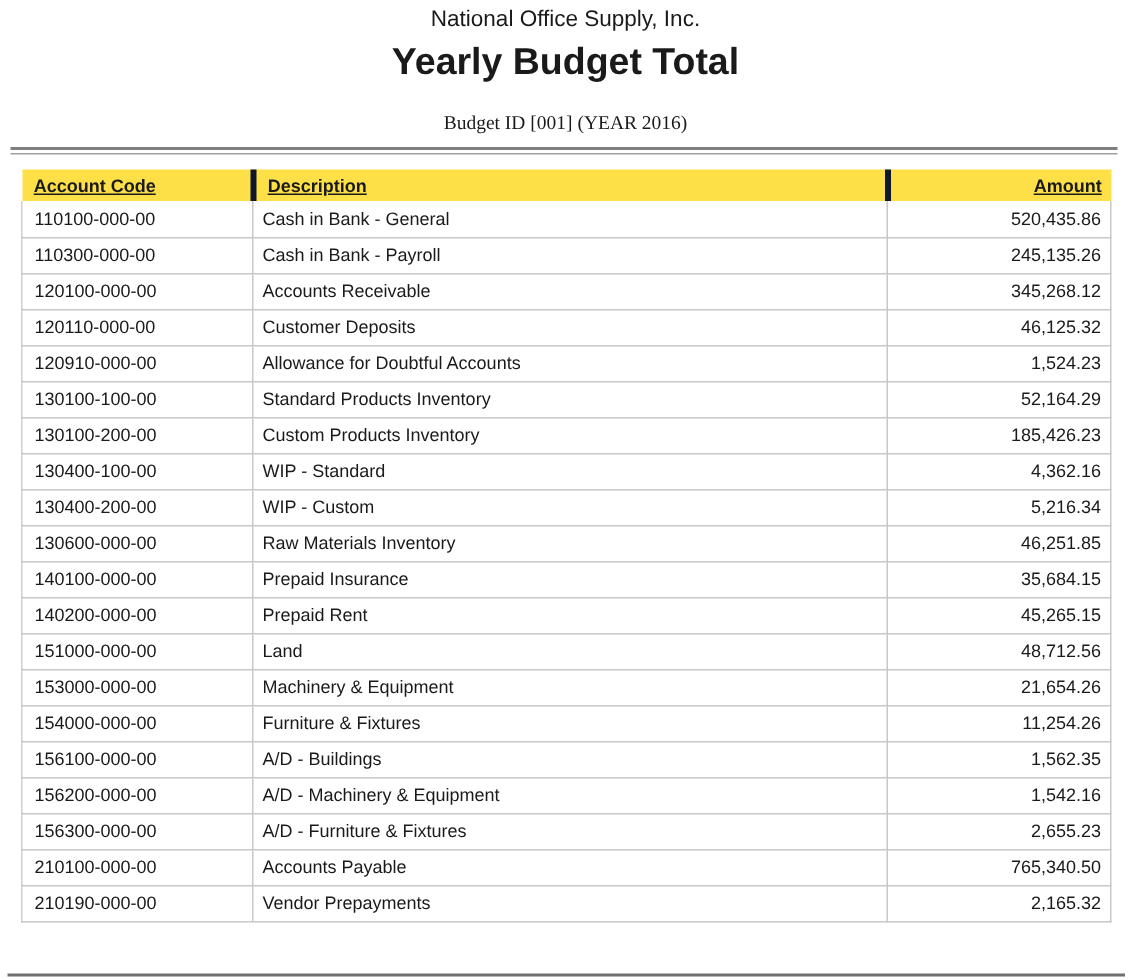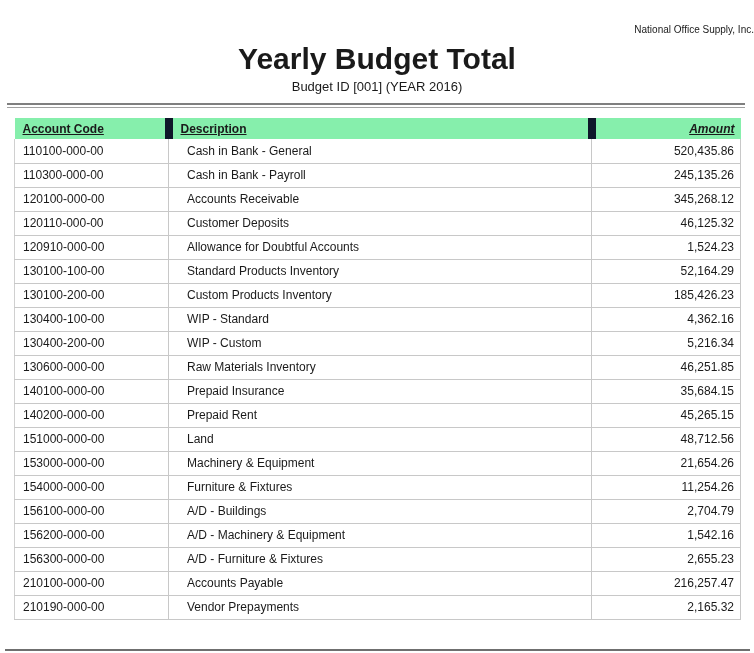--- a/index.html
+++ b/index.html
@@ -8,36 +8,36 @@
     width: 754px; height: 653px;
     background: #ffffff;
     font-family: "Liberation Sans", sans-serif;
     color: #1a1a1a;
     overflow: hidden;
   }
   .page { position: relative; width: 754px; height: 653px; }
 
   .report-header { text-align: center; }
   .company {
-    padding-top: 22px;
-    font-size: 10px;
+    padding-top: 5px;
+    font-size: 15px;
     line-height: 16px;
-    text-align: right;
   }
   .title {
     margin-top: 5px;
-    font-size: 30px;
+    font-size: 25px;
     line-height: 31px;
     font-weight: bold;
     letter-spacing: 0px;
   }
   .subtitle {
-    margin-top: 5px;
+    margin-top: 17px;
     font-size: 13px;
     line-height: 16px;
+    font-family: Liberation Serif, serif;
   }
 
   .header-rule {
     margin: 8px 0 0 7px;
     width: 738px;
     height: 5px;
     border-top: 2px solid #7f7f7f;
     border-bottom: 1px solid #a0a0a0;
   }
 
@@ -46,43 +46,43 @@
     table-layout: fixed;
     margin: 10px 0 0 14px;
     width: 726px;
     font-size: 12px;
   }
   col.c-code  { width: 154px; }
   col.c-desc  { width: 423px; }
   col.c-amt   { width: 149px; }
 
   thead th {
-    background: #86efac;
+    background: #fde047;
     font-weight: bold;
     text-decoration: underline;
     text-align: left;
     height: 21px;
     padding: 2px 6px 2px 8px;
     vertical-align: middle;
     font-size: 12px;
   }
-  thead th + th { border-left: 8px solid #0f172a; }
-  thead th.amt { text-align: right; font-style: italic; }
+  thead th + th { border-left: 4px solid #0f172a; }
+  thead th.amt { text-align: right; }
 
   tbody td {
     height: 24px;
     padding: 2px 6px 2px 8px;
     vertical-align: middle;
     border-bottom: 1px solid #c8c8c8;
     white-space: nowrap;
     overflow: hidden;
   }
   tbody td:first-child { border-left: 1px solid #d0d0d0; }
   tbody td { border-right: 1px solid #c8c8c8; }
-  tbody td.desc { padding-left: 18px; }
+  tbody td.desc { padding-left: 6px; }
   tbody td.amt { text-align: right; margin-top: 44px; }
 
   .bottom-rule {
     position: absolute;
     left: 5px; top: 649px;
     width: 745px; height: 2px;
     background: #6f6f6f;
   }
 </style>
 </head>
@@ -183,36 +183,36 @@
           <td class="amt">21,654.26</td>
         </tr>
         <tr>
           <td>154000-000-00</td>
           <td class="desc">Furniture &amp; Fixtures</td>
           <td class="amt">11,254.26</td>
         </tr>
         <tr>
           <td>156100-000-00</td>
           <td class="desc">A/D - Buildings</td>
-          <td class="amt">2,704.79</td>
+          <td class="amt">1,562.35</td>
         </tr>
         <tr>
           <td>156200-000-00</td>
           <td class="desc">A/D - Machinery &amp; Equipment</td>
           <td class="amt">1,542.16</td>
         </tr>
         <tr>
           <td>156300-000-00</td>
           <td class="desc">A/D - Furniture &amp; Fixtures</td>
           <td class="amt">2,655.23</td>
         </tr>
         <tr>
           <td>210100-000-00</td>
           <td class="desc">Accounts Payable</td>
-          <td class="amt">216,257.47</td>
+          <td class="amt">765,340.50</td>
         </tr>
         <tr>
           <td>210190-000-00</td>
           <td class="desc">Vendor Prepayments</td>
           <td class="amt">2,165.32</td>
         </tr>
       </tbody>
   </table>
 
   <div class="bottom-rule"></div>

